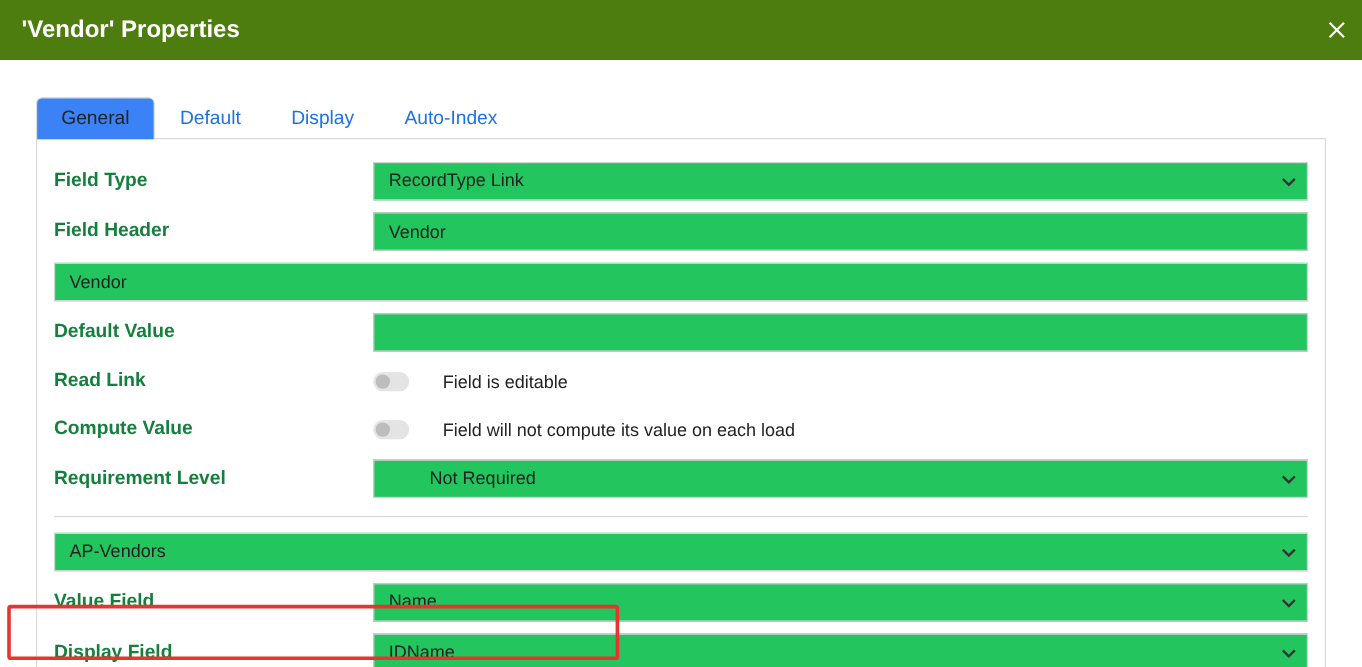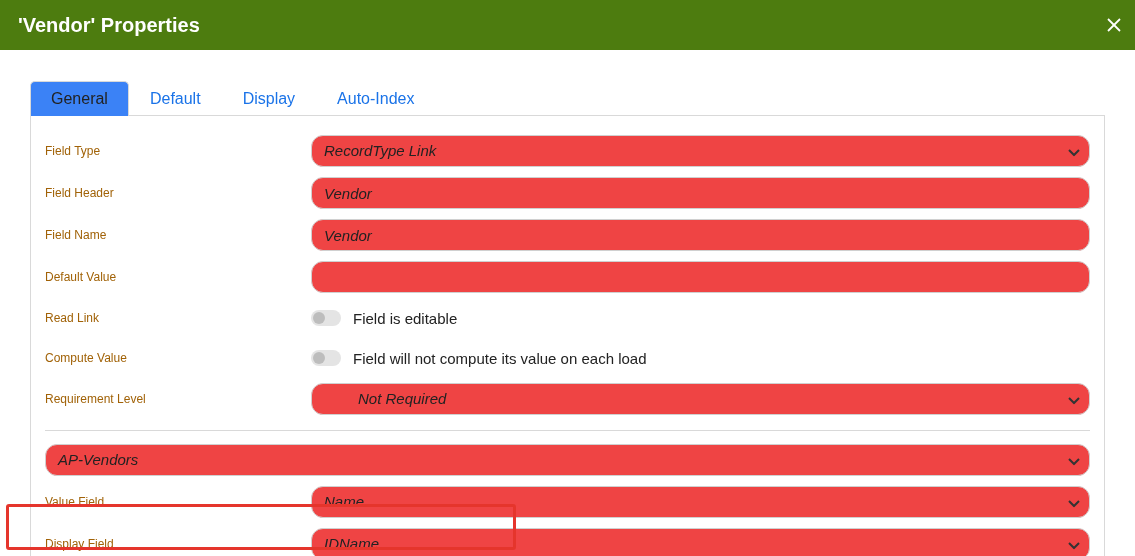--- a/index.html
+++ b/index.html
@@ -69,57 +69,57 @@
 
   .row {
     display: flex;
     align-items: center;
     padding: 5px 14px;
     min-height: 40px;
   }
   .label-col {
     width: 266px;
     flex-shrink: 0;
-    font-size: 12px;
-    color: #a16207;
+    font-size: 16px;
+    color: #15803d;
+    font-weight: bold;
   }
   .control-col {
     flex: 1;
   }
 
   .select, .text-input {
     width: 100%;
     height: 32px;
     border: 1px solid #d0d0d0;
-    border-radius: 12px;
-    background: #ef4444;
+    border-radius: 0;
+    background: #22c55e;
     padding: 0 34px 0 12px;
     font-size: 15px;
     font-family: inherit;
     color: #222;
     position: relative;
-    font-style: italic;
   }
   .select-wrap {
     position: relative;
     width: 100%;
   }
   .select-wrap .chev {
     position: absolute;
     right: 10px;
     top: 50%;
     transform: translateY(-50%);
     pointer-events: none;
   }
   .chev svg { stroke: #333; stroke-width: 2; fill: none; }
 
   .toggle-row {
     display: flex;
     align-items: center;
-    gap: 12px;
+    gap: 28px;
   }
   .toggle {
     width: 30px;
     height: 16px;
     border-radius: 10px;
     background: #e4e4e4;
     position: relative;
     cursor: pointer;
     flex-shrink: 0;
   }
@@ -188,21 +188,20 @@
     </div>
 
     <div class="row">
       <div class="label-col">Field Header</div>
       <div class="control-col">
         <input class="text-input" type="text" value="Vendor" style="">
       </div>
     </div>
 
     <div class="row">
-      <div class="label-col">Field Name</div>
       <div class="control-col">
         <input class="text-input" type="text" value="Vendor" style="">
       </div>
     </div>
 
     <div class="row">
       <div class="label-col">Default Value</div>
       <div class="control-col">
         <input class="text-input" type="text" value="" style="">
       </div>

